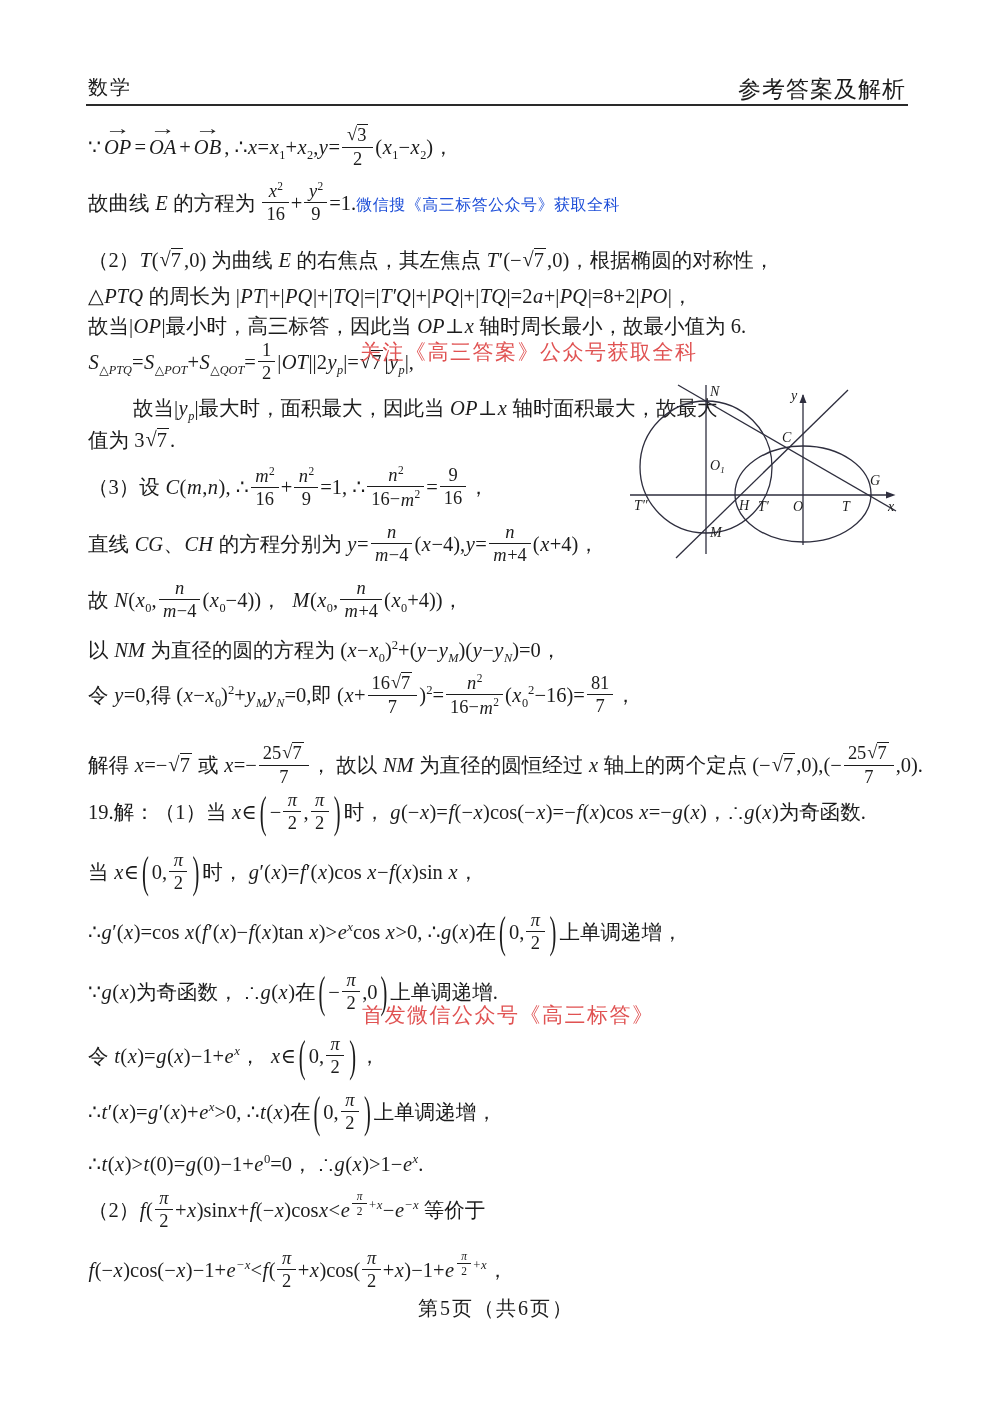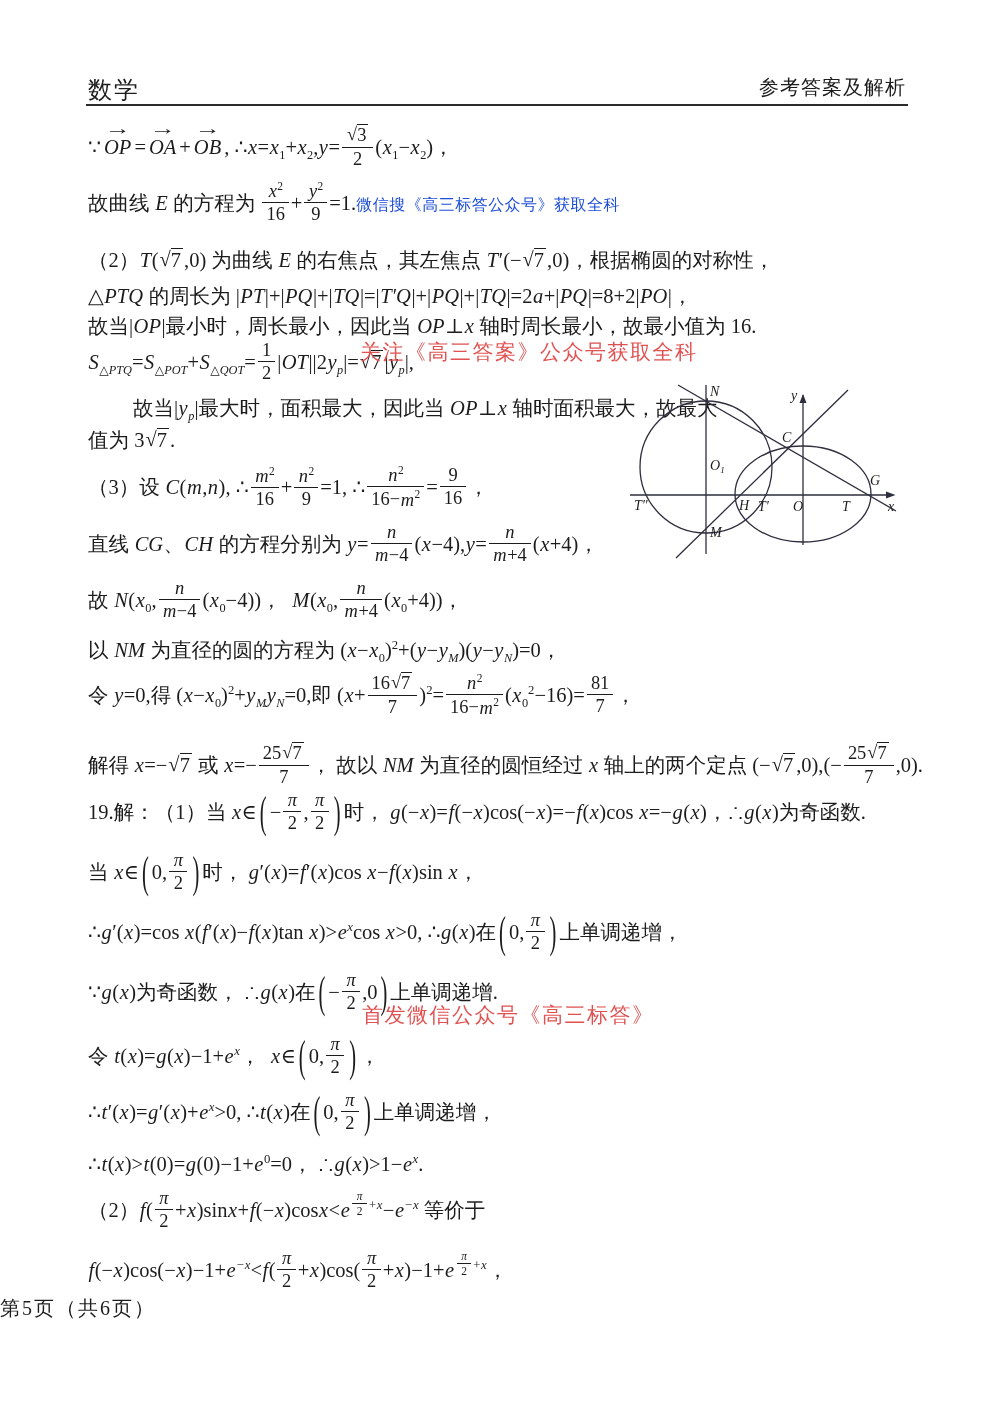--- a/index.html
+++ b/index.html
@@ -1,19 +1,19 @@
 <!DOCTYPE html>
 <html><head>
 <meta charset="utf-8">
 <style>
   html,body{margin:0;padding:0;}
   body{width:992px;height:1403px;background:#f6f6f4;font-family:"Liberation Serif","DejaVu Serif",serif;color:#1c1c1c;}
   .page{position:relative;width:992px;height:1403px;background:#ffffff;overflow:hidden;}
-  .hdr-left{position:absolute;left:88px;top:74px;font-size:24px;letter-spacing:2px;text-align:right;}
-  .hdr-right{position:absolute;right:86px;top:74px;font-size:20px;letter-spacing:1px;text-align:right;}
+  .hdr-left{position:absolute;left:88px;top:74px;font-size:20px;letter-spacing:2px;text-align:right;}
+  .hdr-right{position:absolute;right:86px;top:74px;font-size:23px;letter-spacing:1px;text-align:right;}
   .hdr-rule{position:absolute;left:86px;right:84px;top:104px;border-top:2px solid #2a2a2a;height:0;}
   .content{position:absolute;inset:0;}
   .line{position:absolute;left:88px;white-space:nowrap;font-size:20.5px;line-height:1.25;}
   .t{white-space:pre;}
   .mi{font-style:italic;white-space:pre;padding:0 0.5px;}
   sub.sb{font-size:0.6em;}
   sub.sbi{font-size:0.6em;font-style:italic;}
   sup.sp{font-size:0.62em;}
   sup.spi{font-size:0.62em;font-style:italic;}
   sup.supc{font-size:0.62em;}
@@ -22,40 +22,40 @@
   .frac .den{display:block;border-top:1.5px solid #1c1c1c;padding:1px 4px 0;line-height:1.15;}
   .sqrt{display:inline-block;white-space:nowrap;margin:0 1px;}
   .sqrt .rad{display:inline-block;transform:translateY(-1px);}
   .sqrt .radc{display:inline-block;border-top:1.5px solid #1c1c1c;padding:0 2px 0 0;line-height:1.15;}
   .bigp{display:inline-block;vertical-align:middle;transform:scaleY(2.15);padding:0 1px;font-weight:400;margin:0 2px;transform-origin:center;}
   .vec{display:inline-block;position:relative;margin:0 3px;padding-top:2px;}
   .vec .ar{position:absolute;left:0;right:0;top:-0.72em;text-align:center;font-size:0.85em;line-height:1;transform:scaleX(1.5);transform-origin:center;}
   .vec .vb{font-style:italic;white-space:pre;}
   .note{font-size:0.78em;color:#1d4ed8;letter-spacing:0.5px;}
   .wm{position:absolute;font-size:21px;letter-spacing:1.5px;white-space:nowrap;}
-  .footer{position:absolute;left:0;right:0;top:1295px;text-align:left;font-size:20px;letter-spacing:2px;}
+  .footer{position:absolute;left:0;right:0;top:1295px;text-align:center;font-size:20px;letter-spacing:2px;}
   .diagram{position:absolute;left:622px;top:372px;width:282px;height:195px;}
   .diagram svg{display:block;}
   .diagram text{font-family:"Liberation Serif","DejaVu Serif",serif;font-style:italic;font-size:14px;fill:#1c1c1c;}
 </style>
 </head>
 <body>
 
 <div class="page">
 
   <div class="hdr-left">数学</div>
   <div class="hdr-right">参考答案及解析</div>
   <div class="hdr-rule"></div>
 
   <div class="content">
       <div class="line" style="top: 126px;"><span class="t">∵</span><span class="vec"><span class="ar">→</span><span class="vb">OP</span></span><span class="t">=</span><span class="vec"><span class="ar">→</span><span class="vb">OA</span></span><span class="t">+</span><span class="vec"><span class="ar">→</span><span class="vb">OB</span></span><span class="t">, ∴</span><span class="mi">x</span><span class="t">=</span><span class="mi">x</span><sub class="sb">1</sub><span class="t">+</span><span class="mi">x</span><sub class="sb">2</sub><span class="t">,</span><span class="mi">y</span><span class="t">=</span><span class="frac"><span class="num"><span class="sqrt"><span class="rad">√</span><span class="radc">3</span></span></span><span class="den"><span class="t">2</span></span></span><span class="t">(</span><span class="mi">x</span><sub class="sb">1</sub><span class="t">−</span><span class="mi">x</span><sub class="sb">2</sub><span class="t">)，</span></div>
       <div class="line" style="top: 182px;"><span class="t">故曲线 </span><span class="mi">E</span><span class="t"> 的方程为 </span><span class="frac"><span class="num"><span class="mi">x</span><sup class="sp">2</sup></span><span class="den"><span class="t">16</span></span></span><span class="t">+</span><span class="frac"><span class="num"><span class="mi">y</span><sup class="sp">2</sup></span><span class="den"><span class="t">9</span></span></span><span class="t">=1.</span><span class="note">微信搜《高三标答公众号》获取全科</span></div>
       <div class="line" style="top: 248px;"><span class="t">（2）</span><span class="mi">T</span><span class="t">(</span><span class="sqrt"><span class="rad">√</span><span class="radc">7</span></span><span class="t">,0) 为曲线 </span><span class="mi">E</span><span class="t"> 的右焦点，其左焦点 </span><span class="mi">T</span><span class="t">′(−</span><span class="sqrt"><span class="rad">√</span><span class="radc">7</span></span><span class="t">,0)，根据椭圆的对称性，</span></div>
       <div class="line" style="top: 284px;"><span class="t">△</span><span class="mi">PTQ</span><span class="t"> 的周长为 |</span><span class="mi">PT</span><span class="t">|+|</span><span class="mi">PQ</span><span class="t">|+|</span><span class="mi">TQ</span><span class="t">|=|</span><span class="mi">T′Q</span><span class="t">|+|</span><span class="mi">PQ</span><span class="t">|+|</span><span class="mi">TQ</span><span class="t">|=2</span><span class="mi">a</span><span class="t">+|</span><span class="mi">PQ</span><span class="t">|=8+2|</span><span class="mi">PO</span><span class="t">|，</span></div>
-      <div class="line" style="top: 314px;"><span class="t">故当|</span><span class="mi">OP</span><span class="t">|最小时，周长最小，因此当 </span><span class="mi">OP</span><span class="t">⊥</span><span class="mi">x</span><span class="t"> 轴时周长最小，故最小值为 16.</span></div>
+      <div class="line" style="top: 314px;"><span class="t">故当|</span><span class="mi">OP</span><span class="t">|最小时，高三标答，因此当 </span><span class="mi">OP</span><span class="t">⊥</span><span class="mi">x</span><span class="t"> 轴时周长最小，故最小值为 6.</span></div>
       <div class="line" style="top: 342px;"><span class="mi">S</span><sub class="sbi">△PTQ</sub><span class="t">=</span><span class="mi">S</span><sub class="sbi">△POT</sub><span class="t">+</span><span class="mi">S</span><sub class="sbi">△QOT</sub><span class="t">=</span><span class="frac"><span class="num"><span class="t">1</span></span><span class="den"><span class="t">2</span></span></span><span class="t">|</span><span class="mi">OT</span><span class="t">||2</span><span class="mi">y</span><sub class="sbi">p</sub><span class="t">|=</span><span class="sqrt"><span class="rad">√</span><span class="radc">7</span></span><span class="t">|</span><span class="mi">y</span><sub class="sbi">p</sub><span class="t">|,</span></div>
       <div class="line" style="top: 396px; margin-left: 45px;"><span class="t">故当|</span><span class="mi">y</span><sub class="sbi">p</sub><span class="t">|最大时，面积最大，因此当 </span><span class="mi">OP</span><span class="t">⊥</span><span class="mi">x</span><span class="t"> 轴时面积最大，故最大</span></div>
       <div class="line" style="top: 428px; font-family: Liberation Serif, serif;"><span class="t">值为 3</span><span class="sqrt"><span class="rad">√</span><span class="radc">7</span></span><span class="t">.</span></div>
       <div class="line" style="top: 466px;"><span class="t">（3）设 </span><span class="mi">C</span><span class="t">(</span><span class="mi">m</span><span class="t">,</span><span class="mi">n</span><span class="t">), ∴</span><span class="frac"><span class="num"><span class="mi">m</span><sup class="sp">2</sup></span><span class="den"><span class="t">16</span></span></span><span class="t">+</span><span class="frac"><span class="num"><span class="mi">n</span><sup class="sp">2</sup></span><span class="den"><span class="t">9</span></span></span><span class="t">=1, ∴</span><span class="frac"><span class="num"><span class="mi">n</span><sup class="sp">2</sup></span><span class="den"><span class="t">16−</span><span class="mi">m</span><sup class="sp">2</sup></span></span><span class="t">=</span><span class="frac"><span class="num"><span class="t">9</span></span><span class="den"><span class="t">16</span></span></span><span class="t">，</span></div>
       <div class="line" style="top: 524px;"><span class="t">直线 </span><span class="mi">CG</span><span class="t">、</span><span class="mi">CH</span><span class="t"> 的方程分别为 </span><span class="mi">y</span><span class="t">=</span><span class="frac"><span class="num"><span class="mi">n</span></span><span class="den"><span class="mi">m</span><span class="t">−4</span></span></span><span class="t">(</span><span class="mi">x</span><span class="t">−4),</span><span class="mi">y</span><span class="t">=</span><span class="frac"><span class="num"><span class="mi">n</span></span><span class="den"><span class="mi">m</span><span class="t">+4</span></span></span><span class="t">(</span><span class="mi">x</span><span class="t">+4)，</span></div>
       <div class="line" style="top: 580px;"><span class="t">故 </span><span class="mi">N</span><span class="t">(</span><span class="mi">x</span><sub class="sb">0</sub><span class="t">,</span><span class="frac"><span class="num"><span class="mi">n</span></span><span class="den"><span class="mi">m</span><span class="t">−4</span></span></span><span class="t">(</span><span class="mi">x</span><sub class="sb">0</sub><span class="t">−4))，  </span><span class="mi">M</span><span class="t">(</span><span class="mi">x</span><sub class="sb">0</sub><span class="t">,</span><span class="frac"><span class="num"><span class="mi">n</span></span><span class="den"><span class="mi">m</span><span class="t">+4</span></span></span><span class="t">(</span><span class="mi">x</span><sub class="sb">0</sub><span class="t">+4))，</span></div>
       <div class="line" style="top: 638px;"><span class="t">以 </span><span class="mi">NM</span><span class="t"> 为直径的圆的方程为 (</span><span class="mi">x</span><span class="t">−</span><span class="mi">x</span><sub class="sb">0</sub><span class="t">)</span><sup class="sp">2</sup><span class="t">+(</span><span class="mi">y</span><span class="t">−</span><span class="mi">y</span><sub class="sbi">M</sub><span class="t">)(</span><span class="mi">y</span><span class="t">−</span><span class="mi">y</span><sub class="sbi">N</sub><span class="t">)=0，</span></div>
       <div class="line" style="top: 674px;"><span class="t">令 </span><span class="mi">y</span><span class="t">=0,得 (</span><span class="mi">x</span><span class="t">−</span><span class="mi">x</span><sub class="sb">0</sub><span class="t">)</span><sup class="sp">2</sup><span class="t">+</span><span class="mi">y</span><sub class="sbi">M</sub><span class="mi">y</span><sub class="sbi">N</sub><span class="t">=0,即 (</span><span class="mi">x</span><span class="t">+</span><span class="frac"><span class="num"><span class="t">16</span><span class="sqrt"><span class="rad">√</span><span class="radc">7</span></span></span><span class="den"><span class="t">7</span></span></span><span class="t">)</span><sup class="sp">2</sup><span class="t">=</span><span class="frac"><span class="num"><span class="mi">n</span><sup class="sp">2</sup></span><span class="den"><span class="t">16−</span><span class="mi">m</span><sup class="sp">2</sup></span></span><span class="t">(</span><span class="mi">x</span><sub class="sb">0</sub><sup class="sp">2</sup><span class="t">−16)=</span><span class="frac"><span class="num"><span class="t">81</span></span><span class="den"><span class="t">7</span></span></span><span class="t">，</span></div>
       <div class="line" style="top: 744px;"><span class="t">解得 </span><span class="mi">x</span><span class="t">=−</span><span class="sqrt"><span class="rad">√</span><span class="radc">7</span></span><span class="t"> 或 </span><span class="mi">x</span><span class="t">=−</span><span class="frac"><span class="num"><span class="t">25</span><span class="sqrt"><span class="rad">√</span><span class="radc">7</span></span></span><span class="den"><span class="t">7</span></span></span><span class="t">， 故以 </span><span class="mi">NM</span><span class="t"> 为直径的圆恒经过 </span><span class="mi">x</span><span class="t"> 轴上的两个定点 (−</span><span class="sqrt"><span class="rad">√</span><span class="radc">7</span></span><span class="t">,0),(−</span><span class="frac"><span class="num"><span class="t">25</span><span class="sqrt"><span class="rad">√</span><span class="radc">7</span></span></span><span class="den"><span class="t">7</span></span></span><span class="t">,0).</span></div>
       <div class="line" style="top: 792px;"><span class="t">19.解：（1）当 </span><span class="mi">x</span><span class="t">∈</span><span class="bigp">(</span><span class="t">−</span><span class="frac"><span class="num"><span class="mi">π</span></span><span class="den"><span class="t">2</span></span></span><span class="t">,</span><span class="frac"><span class="num"><span class="mi">π</span></span><span class="den"><span class="t">2</span></span></span><span class="bigp">)</span><span class="t">时， </span><span class="mi">g</span><span class="t">(−</span><span class="mi">x</span><span class="t">)=</span><span class="mi">f</span><span class="t">(−</span><span class="mi">x</span><span class="t">)cos(−</span><span class="mi">x</span><span class="t">)=−</span><span class="mi">f</span><span class="t">(</span><span class="mi">x</span><span class="t">)cos </span><span class="mi">x</span><span class="t">=−</span><span class="mi">g</span><span class="t">(</span><span class="mi">x</span><span class="t">)，∴</span><span class="mi">g</span><span class="t">(</span><span class="mi">x</span><span class="t">)为奇函数.</span></div>

